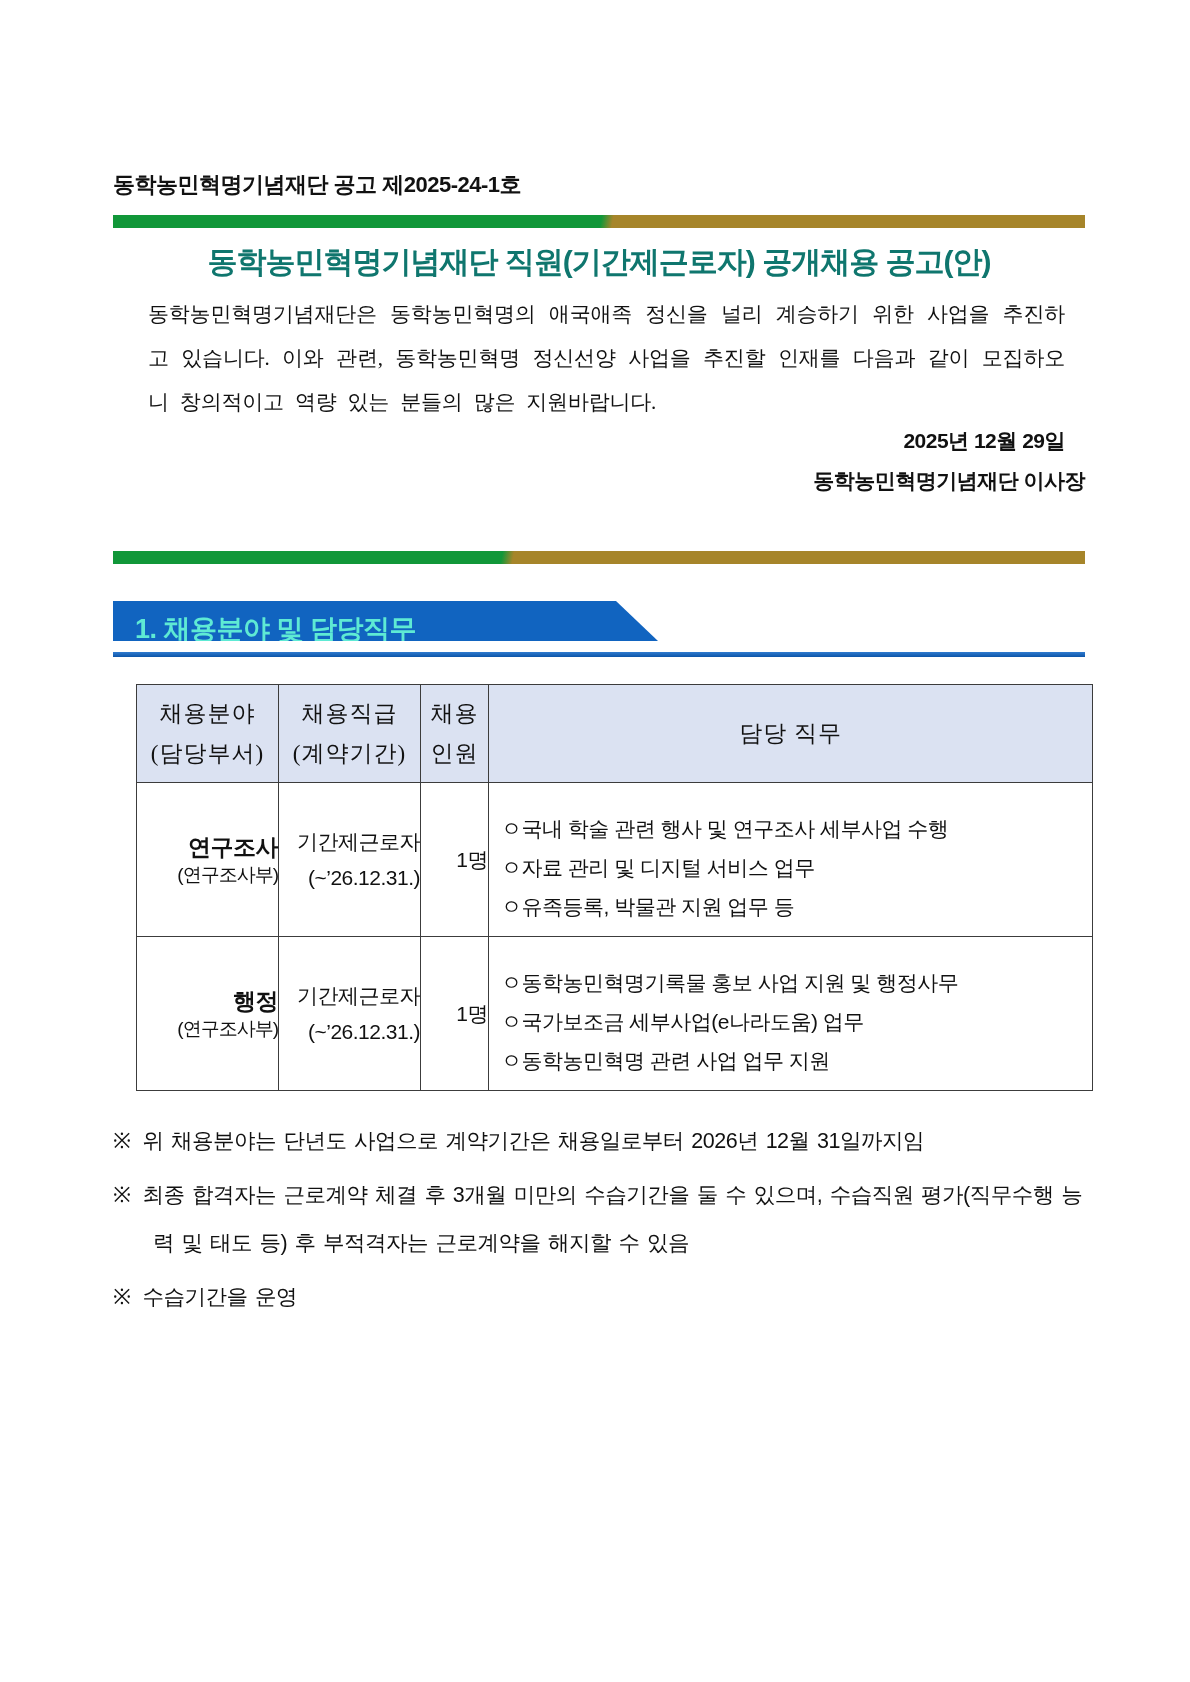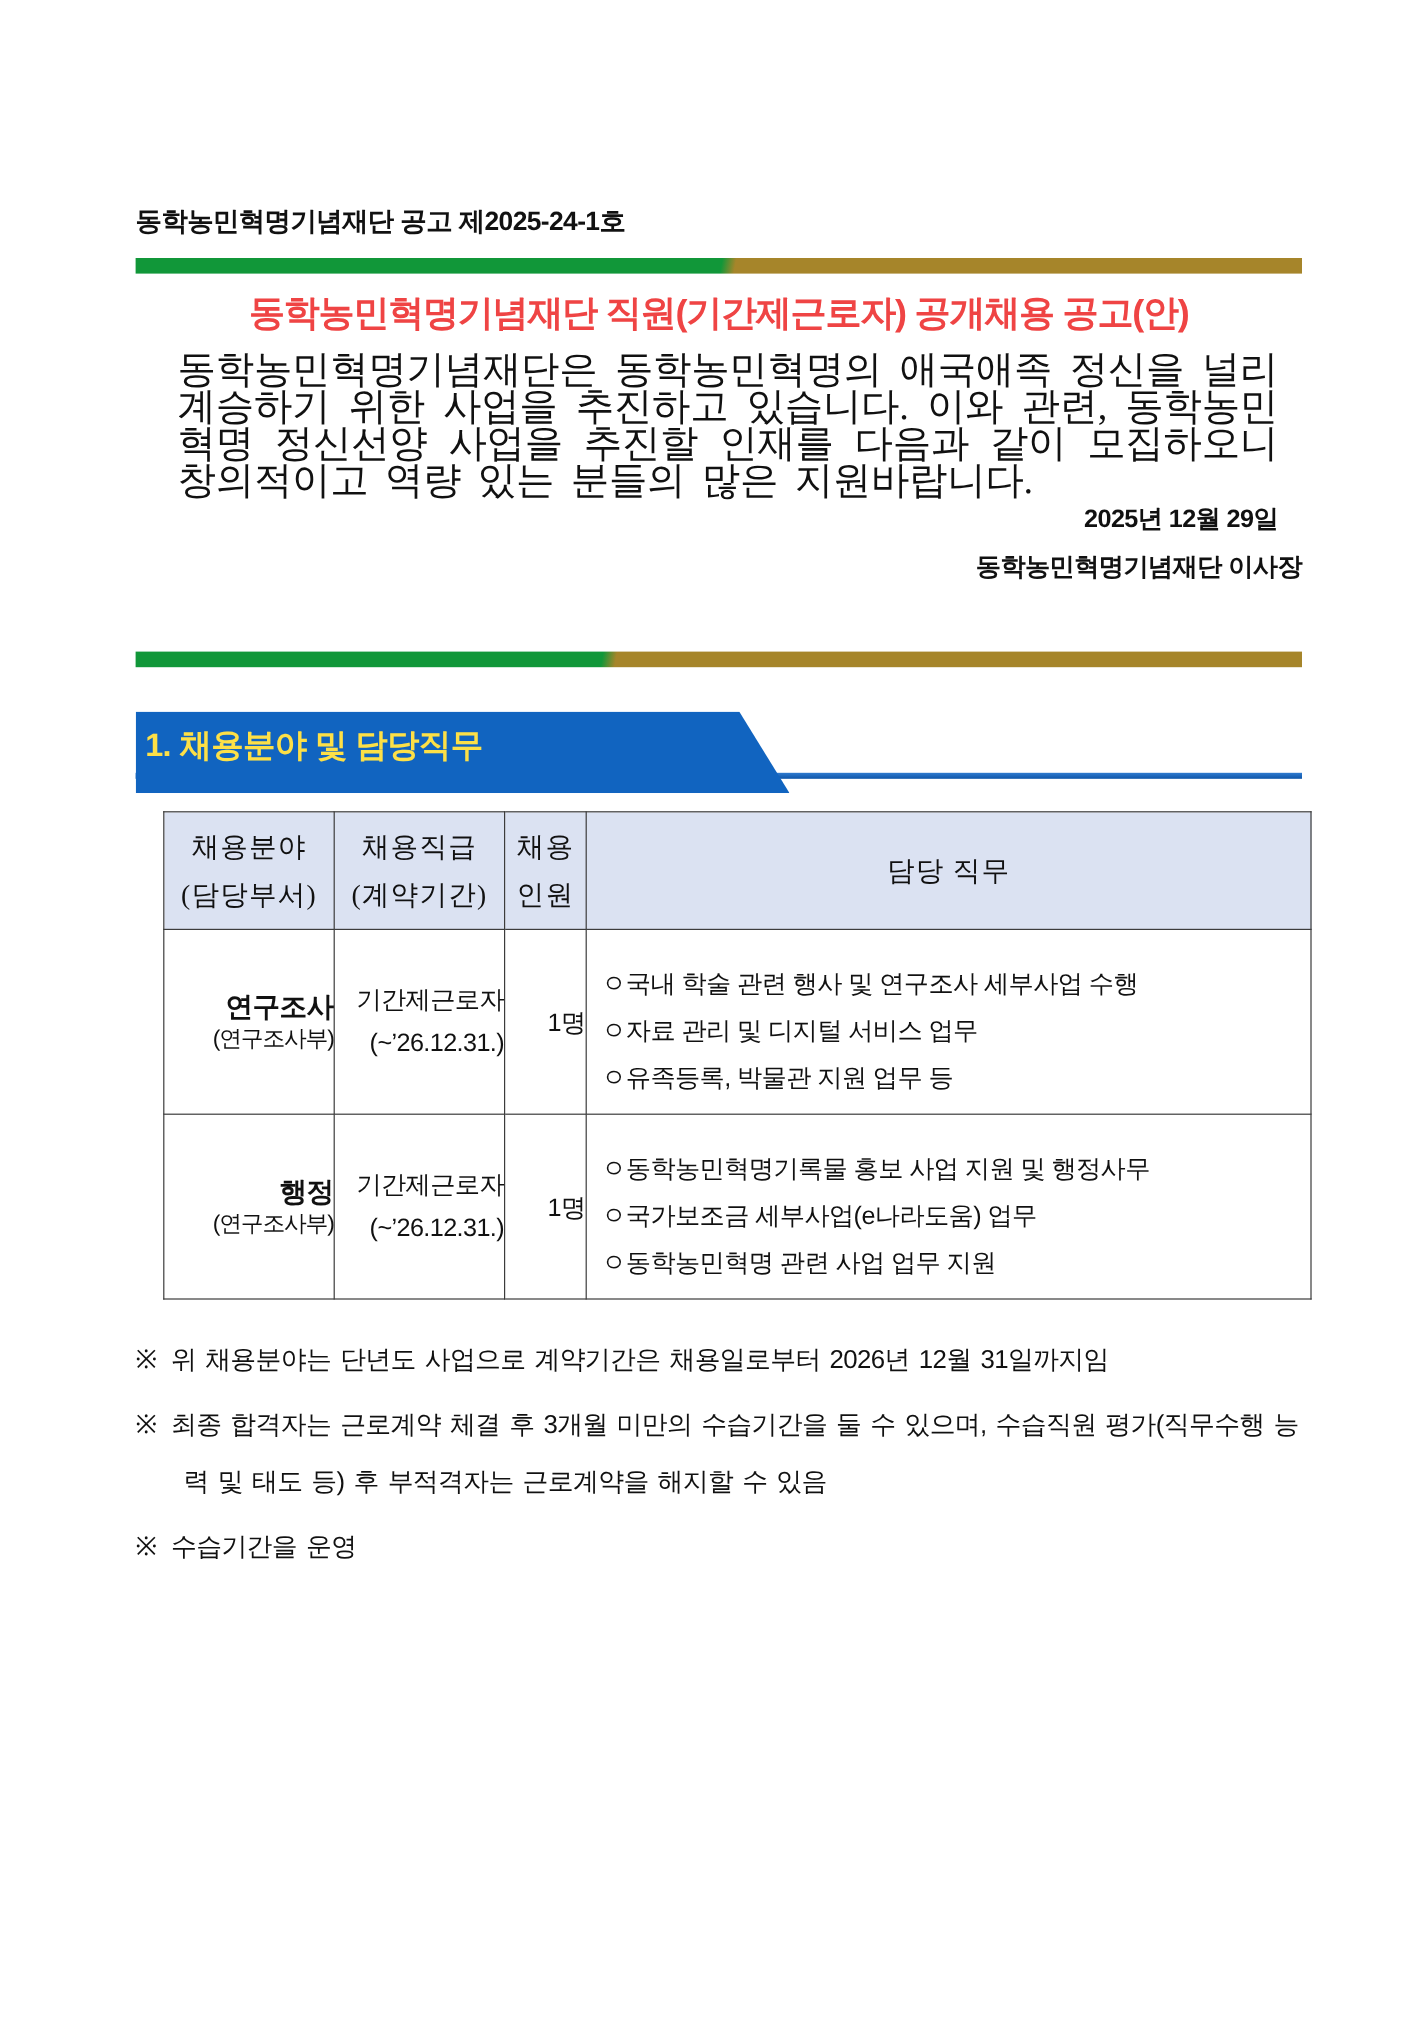--- a/index.html
+++ b/index.html
@@ -10,43 +10,43 @@
   }
   .content { position:absolute; left:113px; top:0; width:972px; padding-top:170px; }
 
   .notice-no { font-size:22px; font-weight:bold; line-height:30px; letter-spacing:-0.5px; }
 
   .bar { height:13px; margin-top:15px; }
   .bar-1 { background:linear-gradient(100deg,#119739 0%,#119739 50.2%,#A6852A 51.4%,#A6852A 100%); }
   .bar-2 { margin-top:55px; background:linear-gradient(100deg,#119739 0%,#119739 40%,#A6852A 41.2%,#A6852A 100%); }
 
   .doc-title {
-    margin-top:14px; text-align:center; color:#ef4444;
+    margin-top:14px; text-align:center; color:#0f766e;
     font-size:30px; font-weight:bold; line-height:40px; letter-spacing:-1px;
   }
 
   .intro {
     margin:10px 20px 0 35px; font-family:"Liberation Serif", serif;
-    font-size:32px; line-height:31px; text-align:justify; word-spacing:6px;
+    font-size:21px; line-height:44px; text-align:justify; word-spacing:6px;
     letter-spacing:-0.2px;
   }
 
   .date-line   { margin-top:2px;  text-align:right; font-weight:bold; font-size:21px; line-height:30px; padding-right:20px; letter-spacing:-0.5px; }
   .signer-line { margin-top:10px; text-align:right; font-weight:bold; font-size:21px; line-height:30px; letter-spacing:-0.5px; }
 
   .section-heading { position:relative; margin-top:37px; height:56px; }
   .heading-rule {
     position:absolute; left:0; right:0; bottom:0; height:5px;
     background:linear-gradient(#2f7bd0,#0d55a8);
   }
   .heading-box {
-    position:absolute; left:0; top:0; width:545px; height:68px;
-    background:#1164C0; color:#fde047;
+    position:absolute; left:0; top:0; width:545px; height:40px;
+    background:#1164C0; color:#5eead4;
     clip-path:polygon(0 0, calc(100% - 42px) 0, 100% 100%, 0 100%);
-    font-size:27px; font-weight:bold; line-height:56px; padding-left:8px;
+    font-size:27px; font-weight:bold; line-height:56px; padding-left:22px;
     letter-spacing:-0.5px;
   }
 
   table.recruit {
     margin-top:27px; margin-left:23px; width:956px;
     border-collapse:collapse; table-layout:fixed;
   }
   table.recruit th, table.recruit td { border:1px solid #3c3c3c; vertical-align:middle; }
   table.recruit th {
     background:#DBE2F2; font-family:"Liberation Serif", serif;

